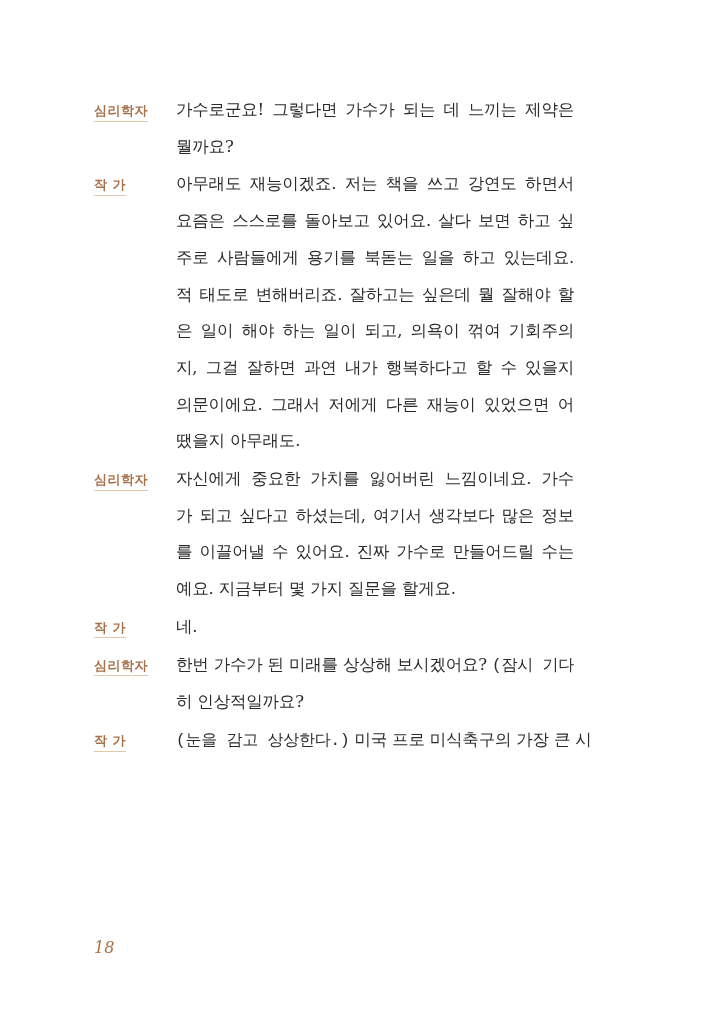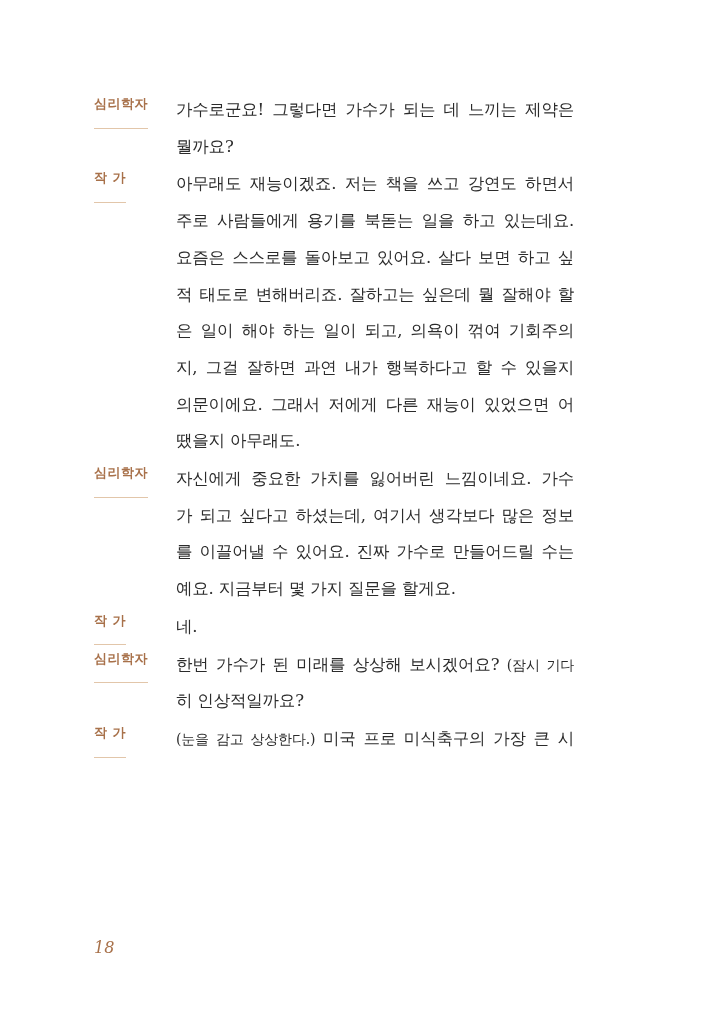--- a/index.html
+++ b/index.html
@@ -38,21 +38,21 @@
     height: 36.7px;
     display: flex;
     align-items: center;
   }
   .speaker-label {
     font-family: "DejaVu Sans", "Liberation Sans", sans-serif;
     font-size: 13px;
     font-weight: bold;
     color: #a8714a;
     border-bottom: 1.5px solid #e2c6aa;
-    padding-bottom: 16px;
+    padding-bottom: 2px;
     line-height: 1.2;
     letter-spacing: 0.5px;
     position: relative;
     top: 2px;
   }
   .speech {
     flex: 1;
     font-size: 16.5px;
     line-height: 36.7px;
     color: #2b2b2b;
@@ -62,21 +62,22 @@
   }
   .speech .line {
     display: block;
     white-space: nowrap;
     text-align-last: justify;
   }
   .speech .line.last {
     text-align-last: left;
   }
   .stage {
-    font-size: 14px;
+    font-size: 16px;
+    font-family: Liberation Mono, monospace;
   }
   .page-number {
     position: absolute;
     left: 94px;
     top: 938px;
     font-family: "DejaVu Serif", "Liberation Serif", serif;
     font-style: italic;
     font-size: 16px;
     color: #a8714a;
   }
@@ -96,22 +97,22 @@
         <span class="line last">뭘까요?</span>
       </div>
     </div>
 
     <div class="turn">
       <div class="speaker">
         <span class="speaker-label">작 가</span>
       </div>
       <div class="speech">
         <span class="line">아무래도 재능이겠죠. 저는 책을 쓰고 강연도 하면서</span>
+        <span class="line">요즘은 스스로를 돌아보고 있어요. 살다 보면 하고 싶</span>
         <span class="line">주로 사람들에게 용기를 북돋는 일을 하고 있는데요.</span>
-        <span class="line">요즘은 스스로를 돌아보고 있어요. 살다 보면 하고 싶</span>
         <span class="line">적 태도로 변해버리죠. 잘하고는 싶은데 뭘 잘해야 할</span>
         <span class="line">은 일이 해야 하는 일이 되고, 의욕이 꺾여 기회주의</span>
         <span class="line">지, 그걸 잘하면 과연 내가 행복하다고 할 수 있을지</span>
         <span class="line">의문이에요. 그래서 저에게 다른 재능이 있었으면 어</span>
         <span class="line last">땠을지 아무래도.</span>
       </div>
     </div>
 
     <div class="turn">
       <div class="speaker">

